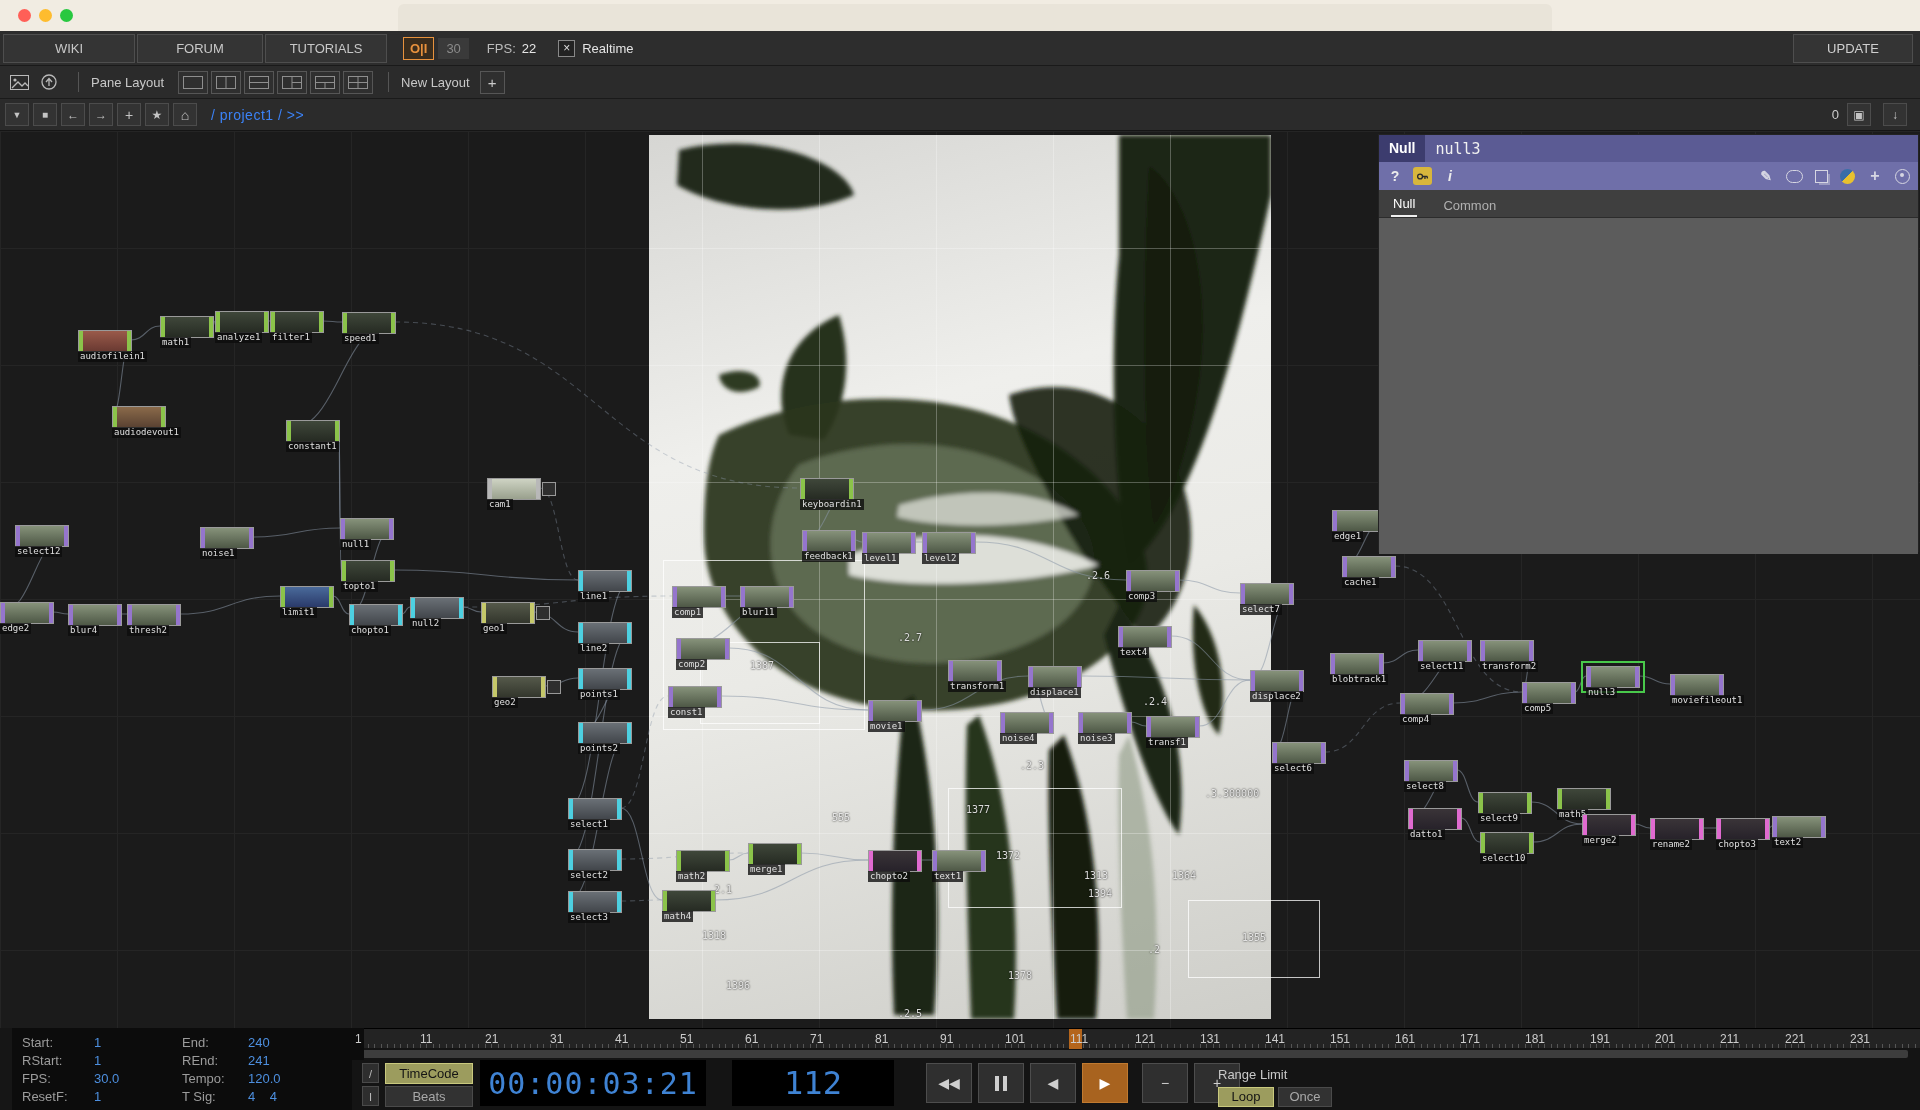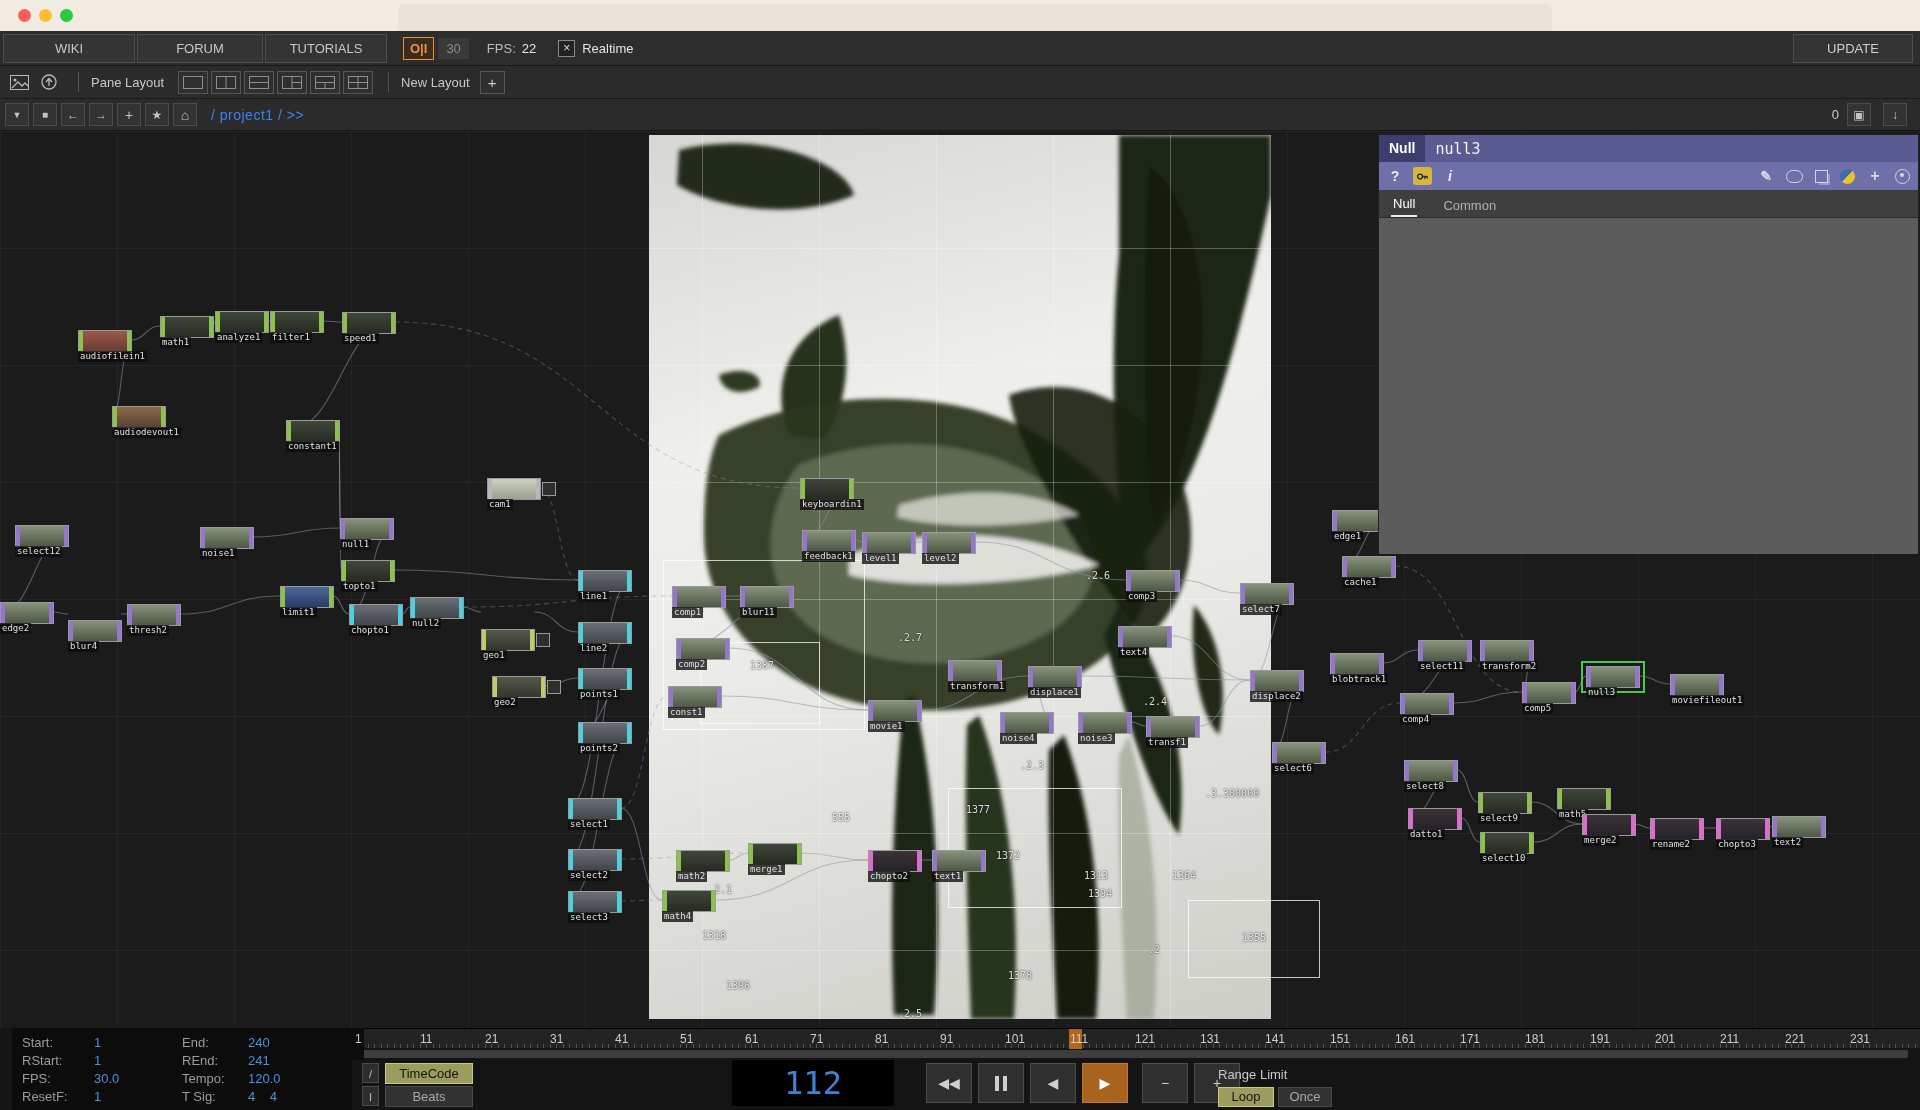--- a/index.html
+++ b/index.html
@@ -396,21 +396,21 @@
           <div class="nlabel">noise1</div>
         </div>
         <div class="node" style="left: 340px; top: 387px;">
           <div class="nbox" style="--c: #9575cd; background: linear-gradient(rgb(134, 146, 122), rgb(78, 88, 70));"></div>
           <div class="nlabel">null1</div>
         </div>
         <div class="node" style="left: 0px; top: 471px;">
           <div class="nbox" style="--c: #9575cd; background: linear-gradient(rgb(134, 146, 122), rgb(78, 88, 70));"></div>
           <div class="nlabel">edge2</div>
         </div>
-        <div class="node" style="left: 68px; top: 473px; margin-top: 16px;">
+        <div class="node" style="left: 68px; top: 473px;">
           <div class="nbox" style="--c: #9575cd; background: linear-gradient(rgb(134, 146, 122), rgb(78, 88, 70));"></div>
           <div class="nlabel">blur4</div>
         </div>
         <div class="node" style="left: 127px; top: 473px;">
           <div class="nbox" style="--c: #9575cd; background: linear-gradient(rgb(134, 146, 122), rgb(78, 88, 70));"></div>
           <div class="nlabel">thresh2</div>
         </div>
         <div class="node" style="left: 280px; top: 455px;">
           <div class="nbox" style="--c: #8bc34a; background: linear-gradient(rgb(74, 106, 154), rgb(42, 58, 106));"></div>
           <div class="nlabel">limit1</div>
@@ -420,21 +420,21 @@
           <div class="nlabel">topto1</div>
         </div>
         <div class="node" style="left: 349px; top: 473px;">
           <div class="nbox" style="--c: #4dd0e1; background: linear-gradient(rgb(106, 112, 118), rgb(66, 70, 75));"></div>
           <div class="nlabel">chopto1</div>
         </div>
         <div class="node" style="left: 410px; top: 466px;">
           <div class="nbox" style="--c: #4dd0e1; background: linear-gradient(rgb(106, 112, 118), rgb(66, 70, 75));"></div>
           <div class="nlabel">null2</div>
         </div>
-        <div class="node comp" style="left: 481px; top: 471px; margin-top: 27px;">
+        <div class="node comp" style="left: 481px; top: 471px;">
           <div class="nbox" style="--c: #c5c86a; background: linear-gradient(rgb(85, 89, 74), rgb(51, 54, 44));"></div>
           <div class="nlabel">geo1</div>
         </div>
         <div class="node" style="left: 578px; top: 439px;">
           <div class="nbox" style="--c: #4dd0e1; background: linear-gradient(rgb(106, 112, 118), rgb(66, 70, 75));"></div>
           <div class="nlabel">line1</div>
         </div>
         <div class="node" style="left: 578px; top: 491px;">
           <div class="nbox" style="--c: #4dd0e1; background: linear-gradient(rgb(106, 112, 118), rgb(66, 70, 75));"></div>
           <div class="nlabel">line2</div>
@@ -714,20 +714,21 @@
         <span class="ilabel">T Sig:</span>
         <span class="ivalue">4    4</span>
       </div>
   </div>
 
   <div class="transport">
     <div class="tinybtn" style="left:10px;top:3px">/</div>
     <div class="tinybtn" style="left:10px;top:26px">I</div>
     <div class="modebtn sel" style="top:3px">TimeCode</div>
     <div class="modebtn uns" style="top:26px">Beats</div>
+    <div class="tcdisp">00:00:03:21</div>
     <div class="frdisp">112</div>
     <div class="pbtn" style="left:574px">◀◀</div>
     <div class="pbtn" style="left:626px">
         <span class="pausebars">
           <i></i>
           <i></i>
         </span>
       </div>
     <div class="pbtn" style="left:678px">◀</div>
     <div class="pbtn play" style="left:730px">▶</div>

